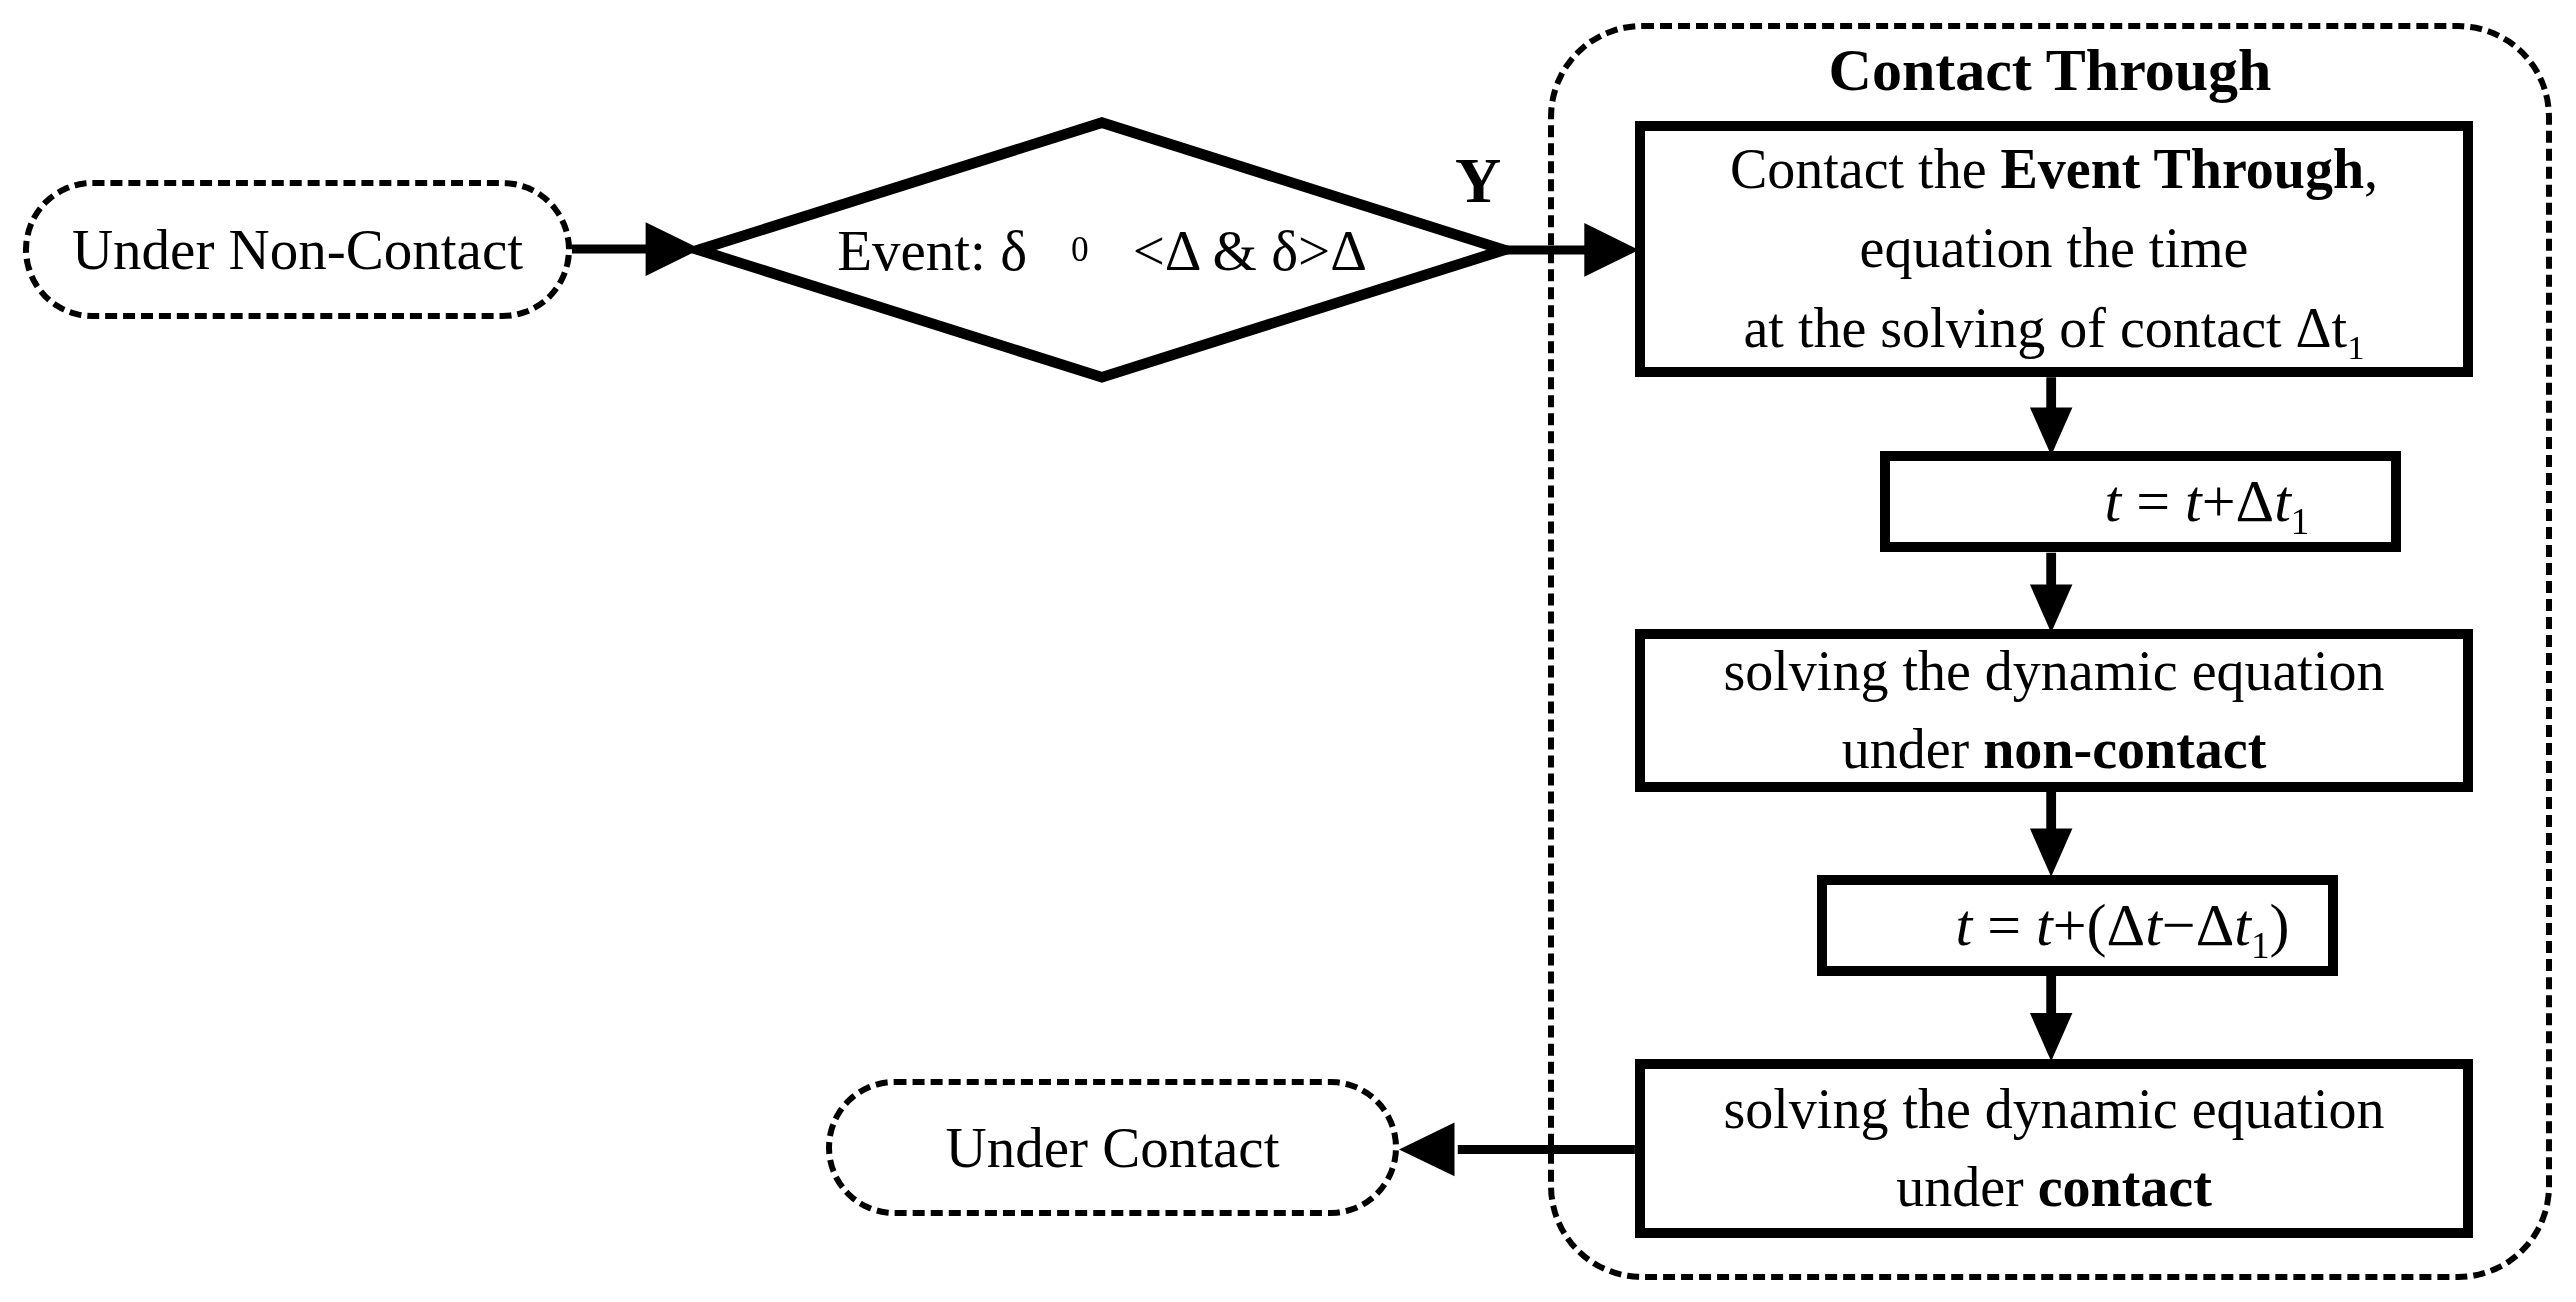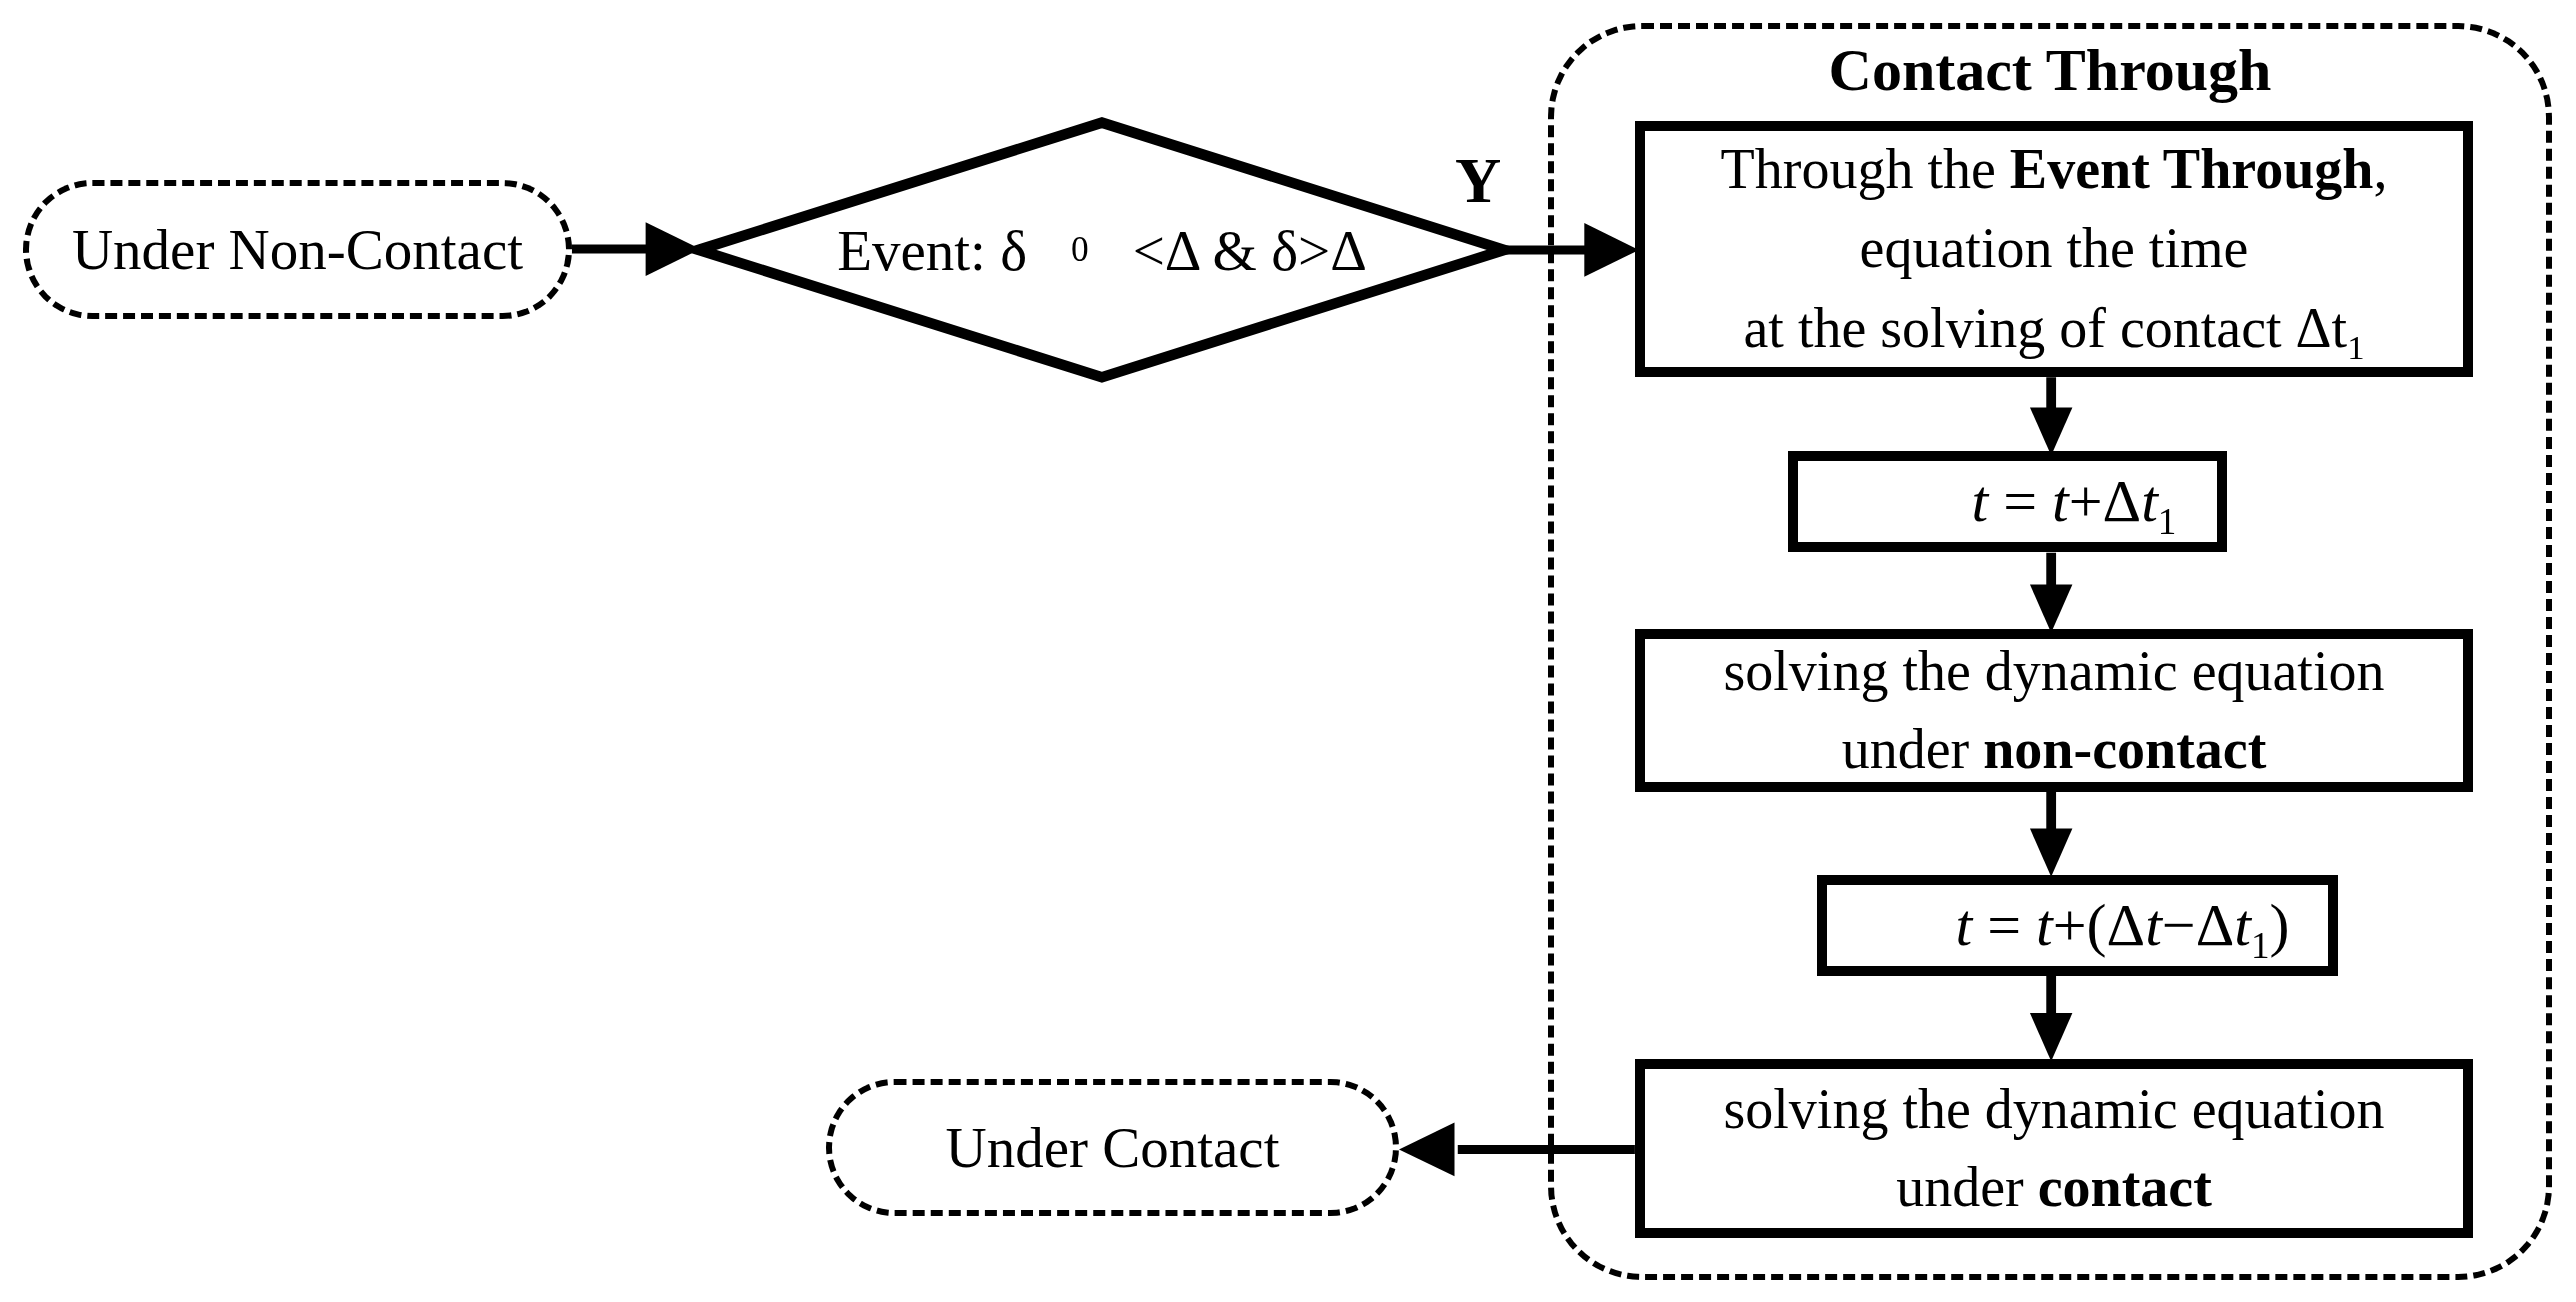--- a/index.html
+++ b/index.html
@@ -130,29 +130,29 @@
   <div id="decision-label-wrap" class="abs" style="left:759px; top:211px; width:686px; height:78px;gap:44px;">
     <span>Event: δ</span><sub>0</sub><span>&lt;Δ &amp; δ&gt;Δ</span>
   </div>
 
   <div id="yes-label" class="abs" style="left:1455px; top:144px;">Y</div>
 
   <div id="container-title" class="abs" style="left:1548px; top:36px; width:1004px;">Contact Through</div>
 
   <div class="abs solid-box" style="left:1635px; top:121px; width:838px; height:256px;">
     <div>
-      <span>Through the </span><span class="bold">Event Through</span><span>,</span>
+      <span>Contact the </span><span class="bold">Event Through</span><span>,</span>
     </div>
     <div>equation the time</div>
     <div>
       <span>at the solving of contact Δt</span><sub>1</sub>
     </div>
   </div>
 
-  <div class="abs solid-box" style="left:1788px; top:451px; width:439px; height:101px;padding-left:43px;">
+  <div class="abs solid-box" style="left:1880px; top:451px; width:521px; height:101px;padding-left:43px;">
     <div class="eq">
       <span class="it">t</span><span> = </span><span class="it">t</span><span>+Δ</span><span class="it">t</span><sub>1</sub>
     </div>
   </div>
 
   <div class="abs solid-box" style="left:1635px; top:629px; width:838px; height:163px; line-height:1.38;">
     <div>solving the dynamic equation</div>
     <div>
       <span>under </span><span class="bold">non-contact</span>
     </div>

